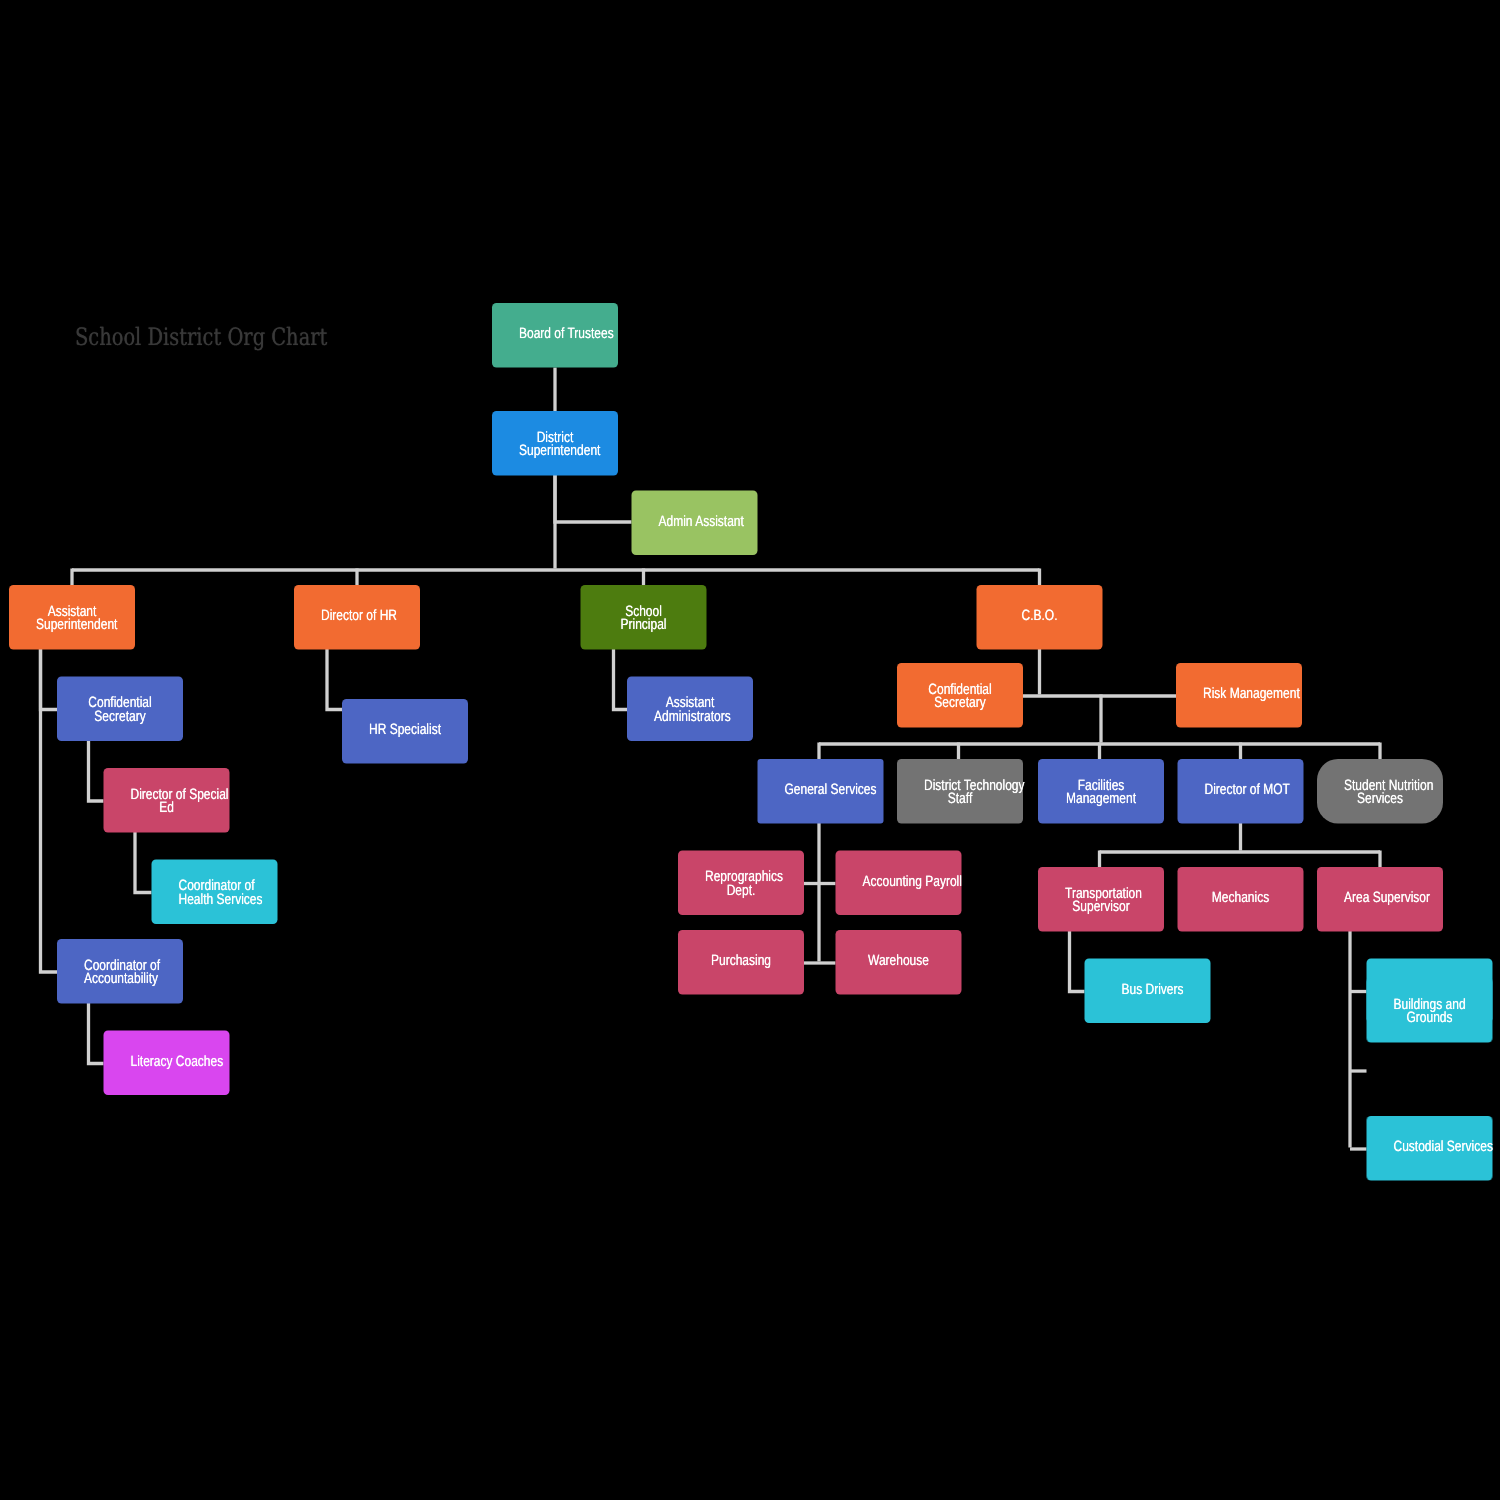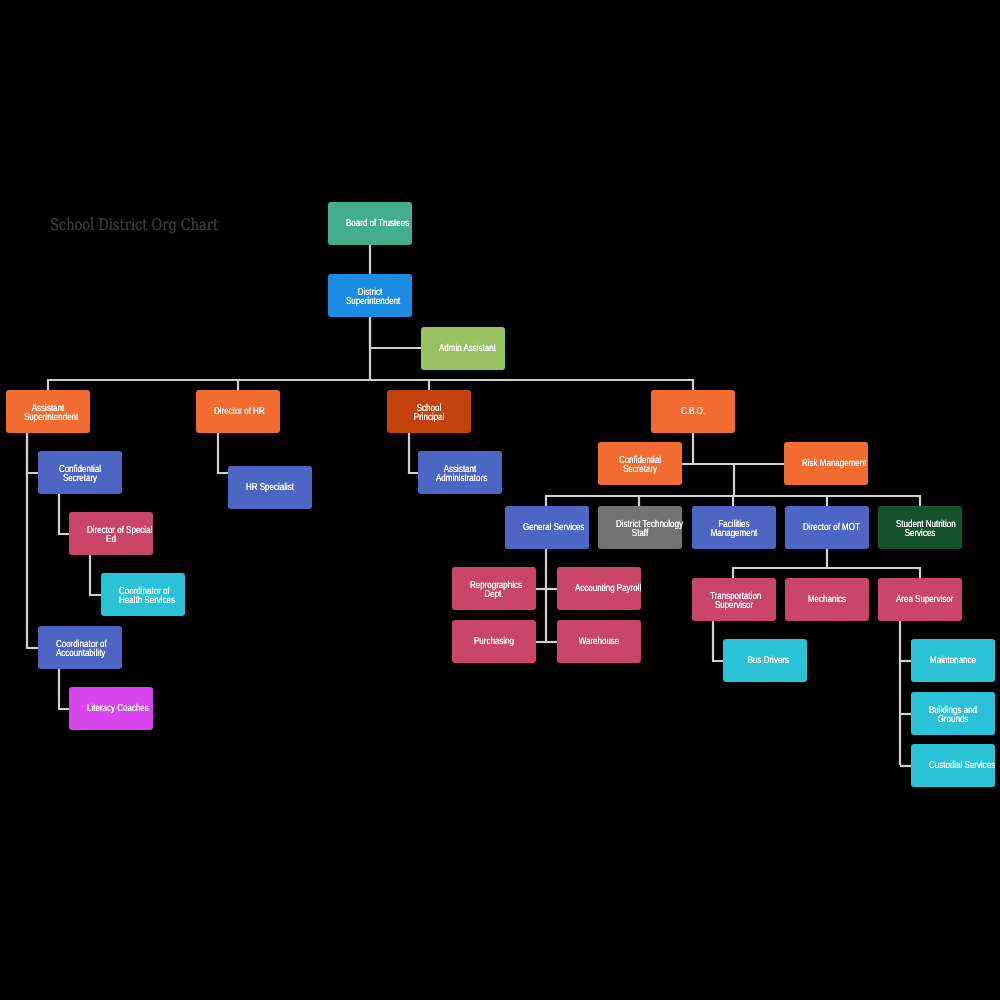--- a/index.html
+++ b/index.html
@@ -82,21 +82,21 @@
         <div class="nlabel">
           <span class="nline">Assistant</span>
           <span class="nline">Superintendent</span>
         </div>
       </div>
       <div class="node" style="left: 196px; top: 390px; width: 84px; height: 43px; background: rgb(242, 107, 49); border-radius: 3px;">
         <div class="nlabel single">
           <span class="nline">Director of HR</span>
         </div>
       </div>
-      <div class="node" style="left: 387px; top: 390px; width: 84px; height: 43px; background: #c2410c; border-radius: 3px;">
+      <div class="node" style="left: 387px; top: 390px; width: 84px; height: 43px; background: #4d7c0f; border-radius: 3px;">
         <div class="nlabel">
           <span class="nline">School</span>
           <span class="nline">Principal</span>
         </div>
       </div>
       <div class="node" style="left: 651px; top: 390px; width: 84px; height: 43px; background: rgb(242, 107, 49); border-radius: 3px;">
         <div class="nlabel single">
           <span class="nline">C.B.O.</span>
         </div>
       </div>
@@ -149,21 +149,21 @@
         <div class="nlabel">
           <span class="nline">Facilities</span>
           <span class="nline">Management</span>
         </div>
       </div>
       <div class="node" style="left: 785px; top: 506px; width: 84px; height: 43px; background: rgb(77, 102, 196); border-radius: 3px;">
         <div class="nlabel single">
           <span class="nline">Director of MOT</span>
         </div>
       </div>
-      <div class="node" style="left: 878px; top: 506px; width: 84px; height: 43px; background: #14532d; border-radius: 3px;">
+      <div class="node" style="left: 878px; top: 506px; width: 84px; height: 43px; background: #737373; border-radius: 14px;">
         <div class="nlabel">
           <span class="nline">Student Nutrition</span>
           <span class="nline">Services</span>
         </div>
       </div>
       <div class="node" style="left: 101px; top: 573px; width: 84px; height: 43px; background: rgb(43, 194, 215); border-radius: 3px;">
         <div class="nlabel">
           <span class="nline">Coordinator of</span>
           <span class="nline">Health Services</span>
         </div>
@@ -219,21 +219,21 @@
       <div class="node" style="left: 911px; top: 639px; width: 84px; height: 43px; background: rgb(43, 194, 215); border-radius: 3px;">
         <div class="nlabel single">
           <span class="nline">Maintenance</span>
         </div>
       </div>
       <div class="node" style="left: 69px; top: 687px; width: 84px; height: 43px; background: #d946ef; border-radius: 3px;">
         <div class="nlabel single">
           <span class="nline">Literacy Coaches</span>
         </div>
       </div>
-      <div class="node" style="left: 911px; top: 692px; width: 84px; height: 43px; background: rgb(43, 194, 215); border-radius: 3px;">
+      <div class="node" style="left: 911px; top: 652px; width: 84px; height: 43px; background: rgb(43, 194, 215); border-radius: 3px;">
         <div class="nlabel">
           <span class="nline">Buildings and</span>
           <span class="nline">Grounds</span>
         </div>
       </div>
       <div class="node" style="left: 911px; top: 744px; width: 84px; height: 43px; background: rgb(43, 194, 215); border-radius: 3px;">
         <div class="nlabel single">
           <span class="nline">Custodial Services</span>
         </div>
       </div>

